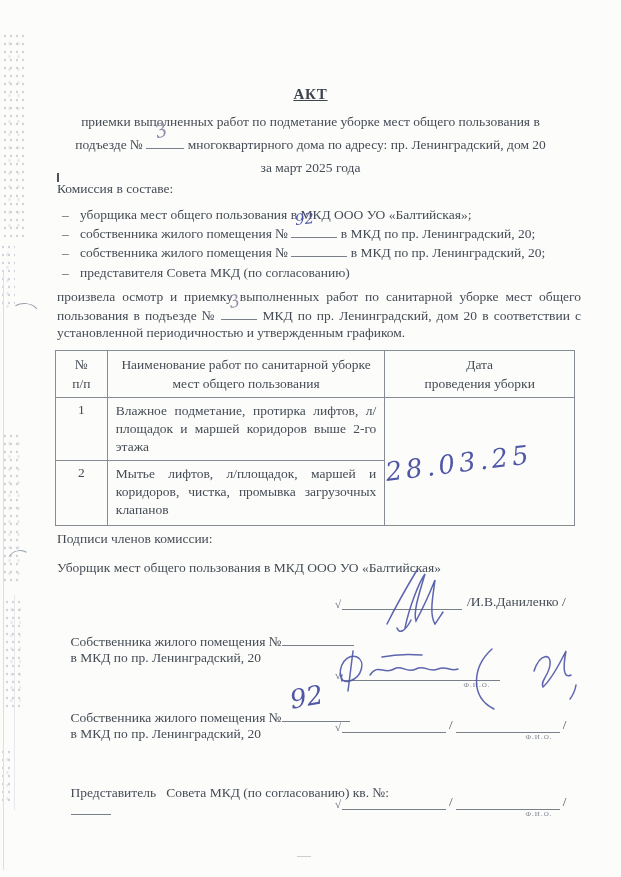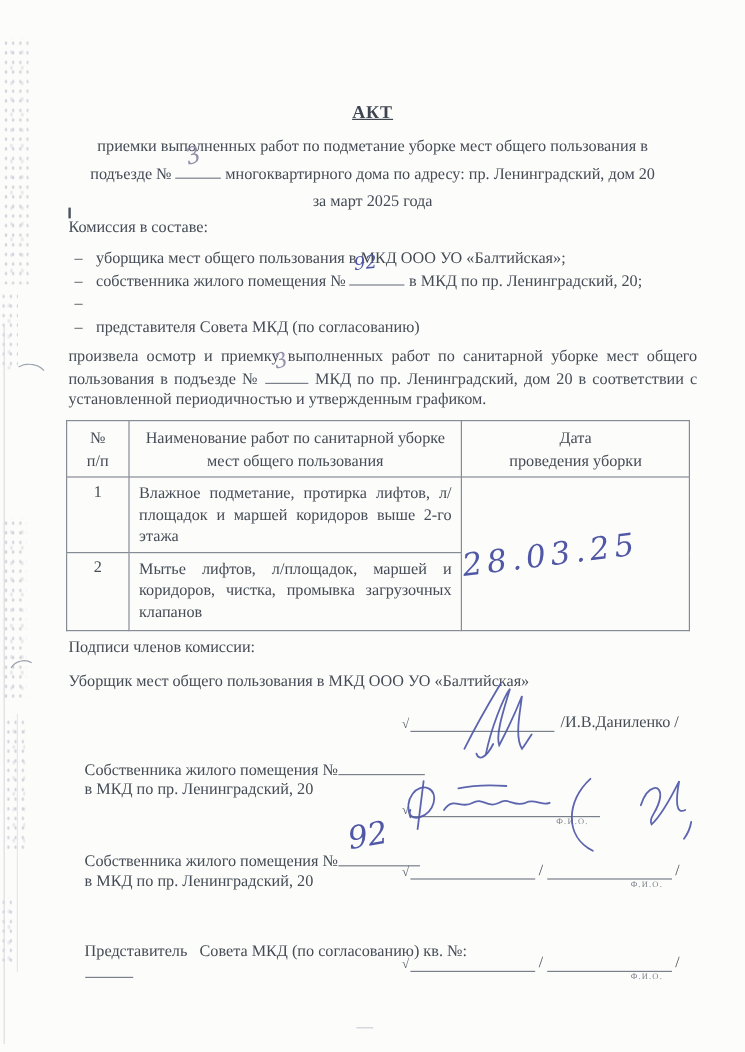--- a/index.html
+++ b/index.html
@@ -102,20 +102,23 @@
       <span>уборщика мест общего пользования в МКД ООО УО «Балтийская»;</span>
     </div>
     <div class="member">
       <span class="dash">–</span>
       <span><span>собственника жилого помещения №</span>
         <span class="blank" style="width:46px;"><span class="hw hw-ink" style="top:-14px;left:4px;font-size:15px;transform:rotate(-6deg);">92</span></span>
         <span>в МКД по пр. Ленинградский, 20;</span></span>
     </div>
     <div class="member">
       <span class="dash">–</span>
+      <span><span>собственника жилого помещения №</span>
+        <span class="blank" style="width:56px;"></span>
+        <span>в МКД по пр. Ленинградский, 20;</span></span>
     </div>
     <div class="member">
       <span class="dash">–</span>
       <span>представителя Совета МКД (по согласованию)</span>
     </div>
   </div>
 
   <div class="inspection">
     <span>произвела осмотр и приемку выполненных работ по санитарной уборке мест общего пользования в подъезде №</span>
     <span class="blank" style="width:36px;"><span class="hw hw-pencil" style="top:-13px;left:8px;font-size:17px;transform:rotate(-15deg);">3</span></span>

